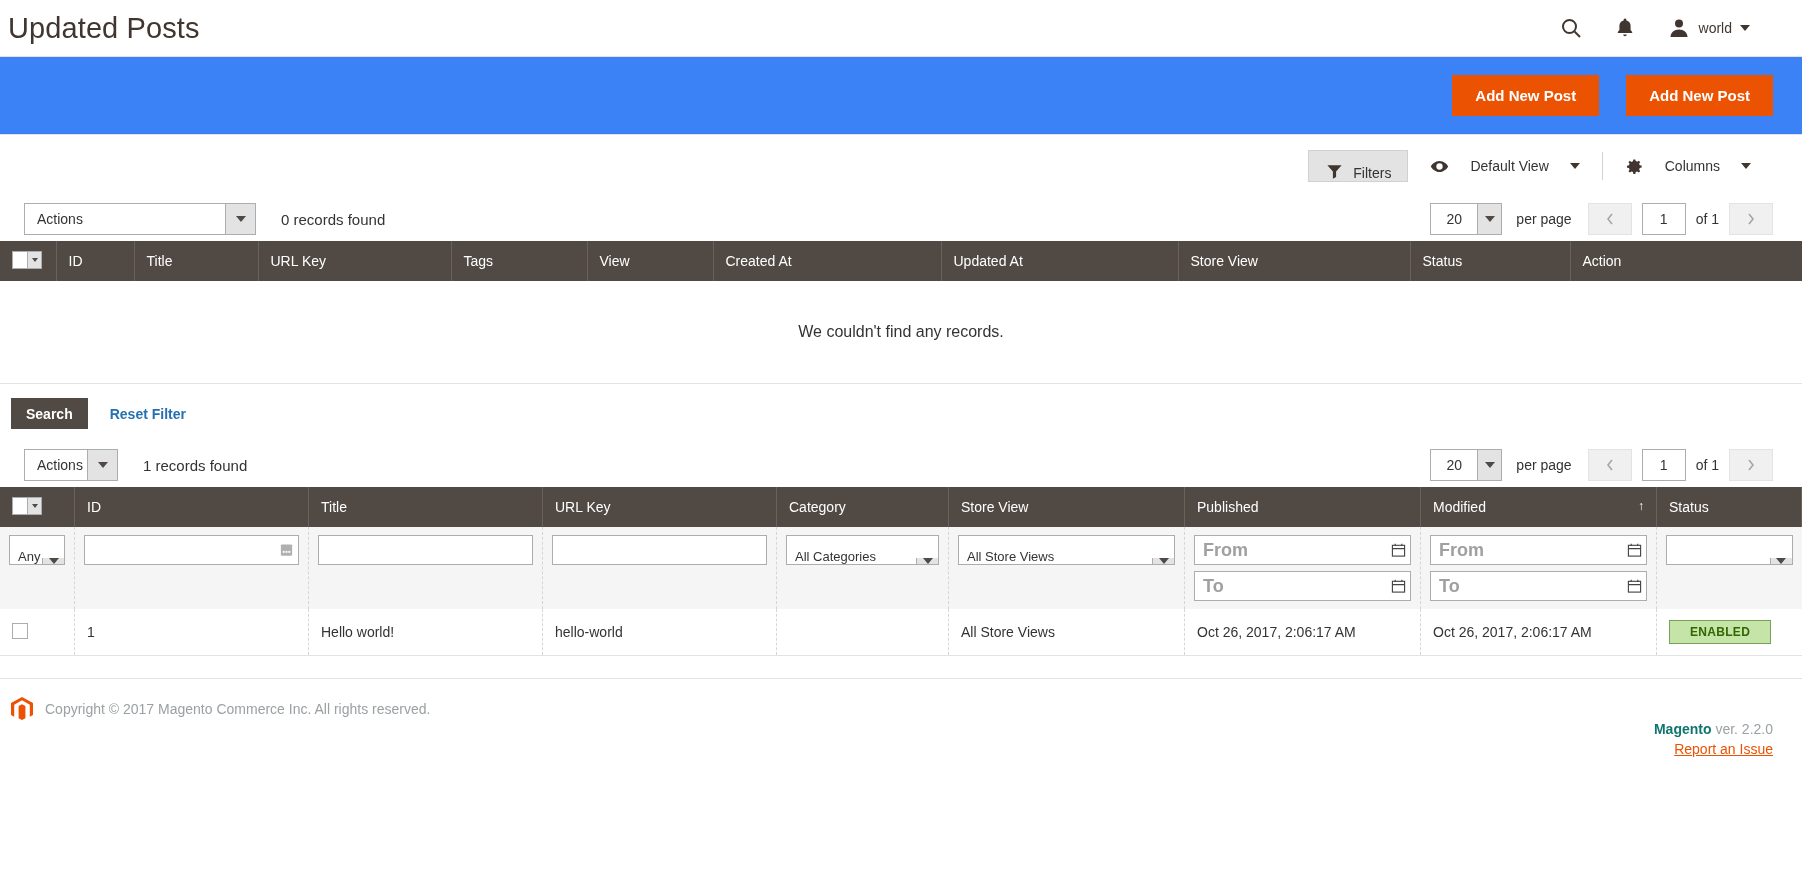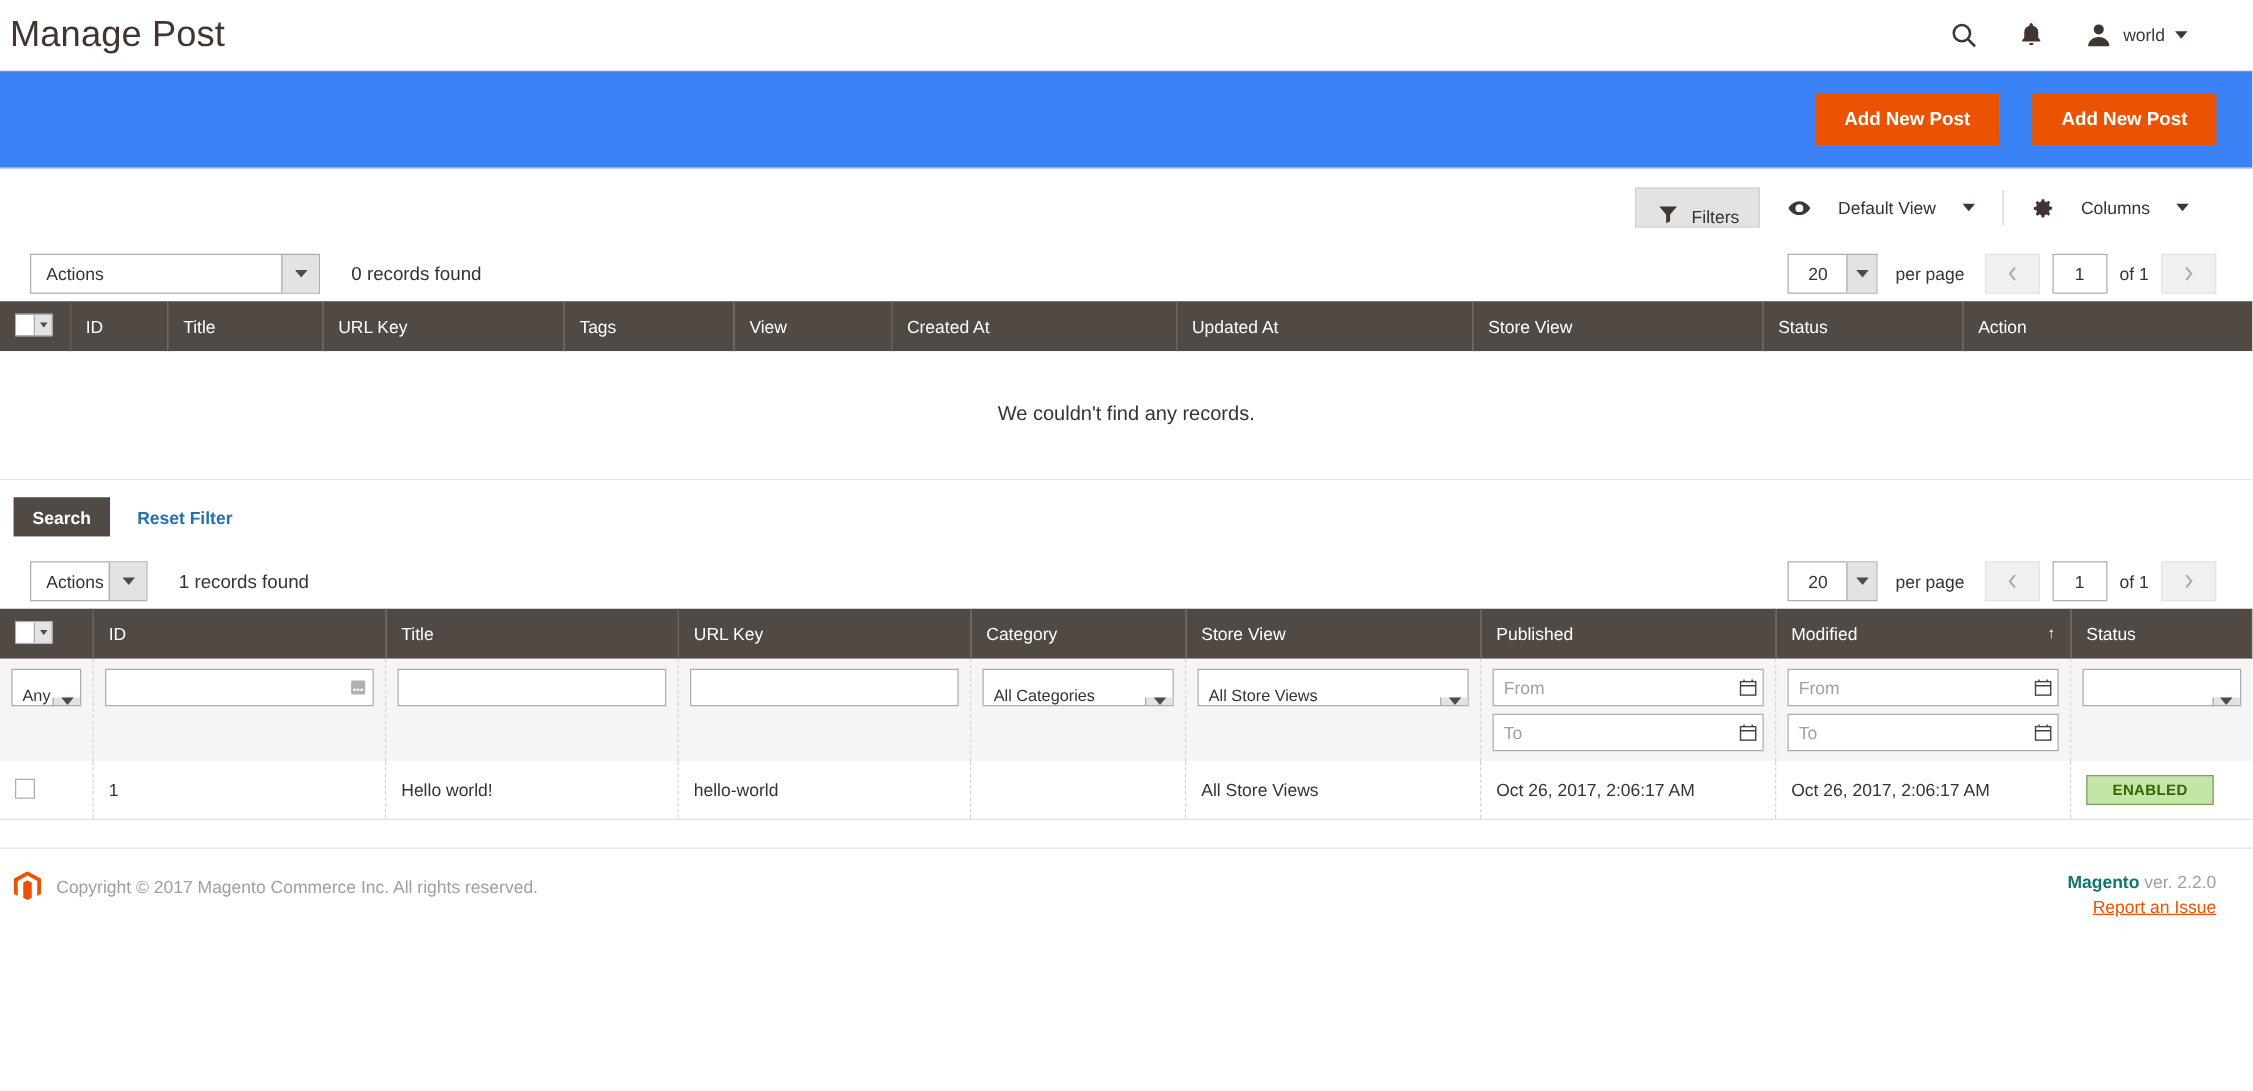--- a/index.html
+++ b/index.html
@@ -185,22 +185,23 @@
   .filter-row td {
     background: #f5f5f5;
     border-right: 1px dashed #d6d6d6;
     padding: 8px 9px;
     vertical-align: top;
   }
   .filter-row td:last-child { border-right: none; }
   .f-input {
     width: 100%; height: 30px;
     border: 1px solid #adadad; background: #fff;
-    font-size: 14px; color: #333; padding: 0 8px;
+    font-size: 18px; color: #333; padding: 0 8px;
     font-family: "Liberation Sans", sans-serif;
+    font-weight: bold;
   }
   .f-input::placeholder { color: #a0a0a0; }
   .f-sel {
     display: flex; width: 100%; height: 30px;
     border: 1px solid #adadad; background: #fff; align-items: flex-end;
   }
   .f-sel .txt {
     flex: 1; display: flex; align-items: center;
     padding-left: 8px; font-size: 13px; color: #333;
     overflow: hidden; white-space: nowrap;
@@ -256,37 +257,38 @@
     text-decoration: none; cursor: pointer;
   }
 
   
   .footer {
     border-top: 1px solid #e3e3e3;
     margin-top: 22px;
     padding: 18px 29px 0 11px;
     display: flex; align-items: flex-start;
     background: #ffffff;
+    flex-direction: column;
   }
   .footer-left { display: flex; align-items: center; gap: 12px; }
   .copyright { font-size: 14px; color: #9ba0a3; }
   .footer-right { margin-left: auto; text-align: right; }
   .version { font-size: 14px; color: #9ba0a3; }
   .version b { color: #0f766e; }
   .report-link {
     display: inline-block; margin-top: 4px;
     font-size: 14px; color: #eb5202; text-decoration: underline; cursor: pointer;
   }
   .mag-logo { width: 22px; height: 24px; display:block; }
 </style>
 </head>
 <body>
 
 <div class="page-header">
-  <div class="page-title">Manage Post</div>
+  <div class="page-title">Updated Posts</div>
   <div class="header-right">
     <span>
       <svg class="hdr-icon" viewBox="0 0 24 24" fill="none" stroke="currentColor" stroke-width="2">
         <circle cx="10.5" cy="10.5" r="6.5"></circle>
           <line x1="15.5" y1="15.5" x2="21" y2="21"></line>
       </svg>
     </span>
     <span>
       <svg class="hdr-icon" viewBox="0 0 24 24" fill="currentColor">
         <path d="M12 2.5a1.4 1.4 0 0 1 1.4 1.4v.6a5.6 5.6 0 0 1 4.2 5.4v4l1.6 2.2v1H4.8v-1L6.4 14v-4a5.6 5.6 0 0 1 4.2-5.4v-.6A1.4 1.4 0 0 1 12 2.5z"></path>

